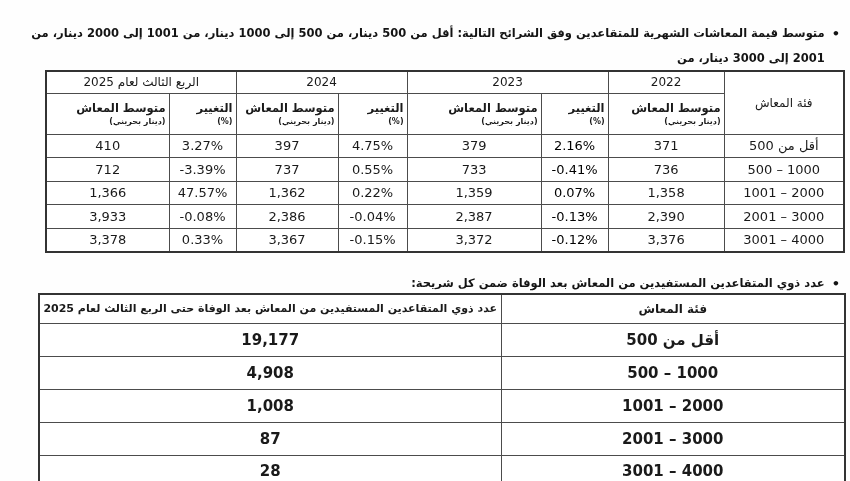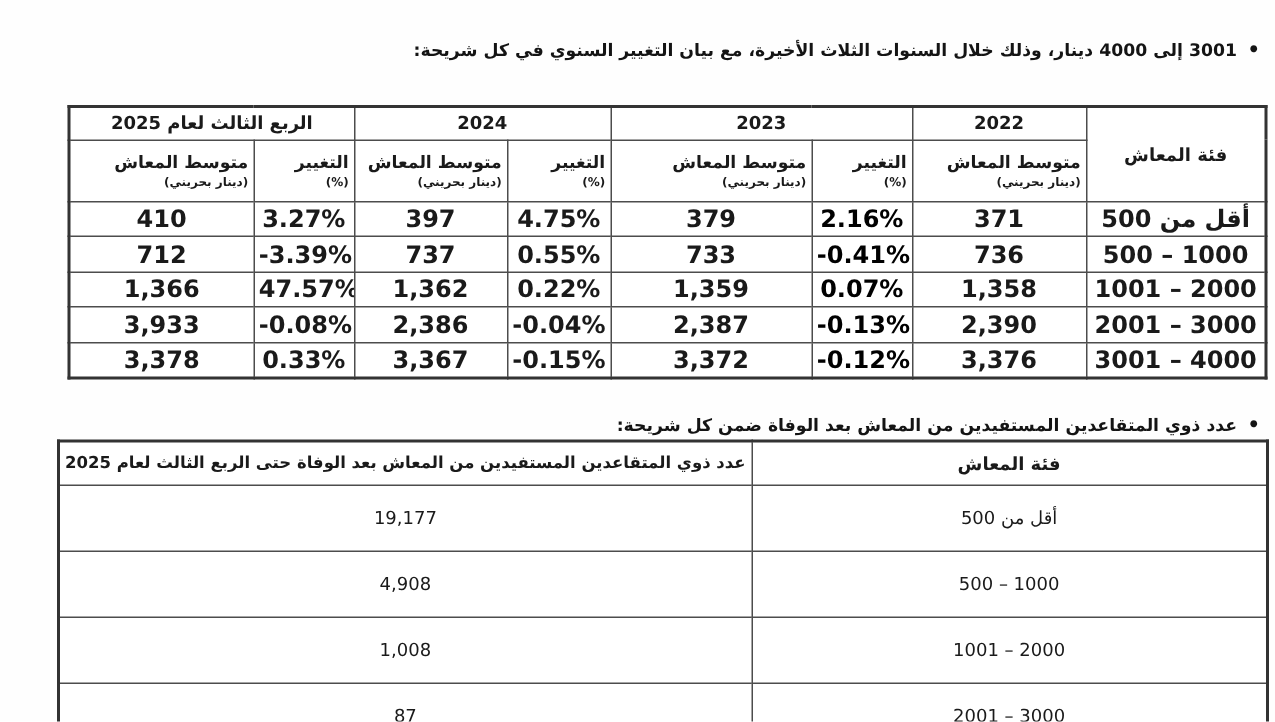--- a/index.html
+++ b/index.html
@@ -14,42 +14,43 @@
   .para2 { top:271px; right:10px; left:200px; line-height:24px; }
   .btext { flex:1; text-align:right; }
 
   
   table { border-collapse:collapse; table-layout:fixed; direction:rtl; position:absolute; background:#fff; }
   th, td { border:1px solid #4c4c4c; text-align:center; vertical-align:middle; padding:0 3px; overflow:hidden; }
   table { border:2px solid #333; }
 
   
   .t1 { top:70px; left:45px; width:798px; }
-  .t1 .yr th { height:22px; font-size:12px; font-weight:700; }
+  .t1 .yr th { height:22px; font-size:12px; font-weight:400; }
   .t1 .sub th { height:41px; font-size:11.5px; font-weight:700;text-align:right; }
   .t1 .sub .unit { font-size:8px; font-weight:700; margin-top:2px; }
   .t1 .cat-h { font-size:12px; font-weight:700; }
-  .t1 tbody td { height:23.5px; font-size:16px; font-weight:700;margin-top:10px; }
+  .t1 tbody td { height:23.5px; font-size:13px; font-weight:400;margin-top:10px; }
   .num { direction:ltr; }
   .t1 td.chg23 { color:#000; }
 
   
   .t2 { top:293px; left:38px; width:806px; }
   .t2 thead th { height:29px; font-size:12px; font-weight:700; white-space:nowrap; }
   .t2 thead th.long { font-size:11px; }
-  .t2 tbody td { height:44px; font-size:12px; font-weight:400; }
+  .t2 tbody td { height:33px; font-size:15px; font-weight:700; }
 </style>
 </head>
 <body>
 
 <div class="page">
 
   <div class="bullet para1">
     <span class="marker">•</span>
     <div class="btext">
+      <div>متوسط قيمة المعاشات الشهرية للمتقاعدين وفق الشرائح التالية: أقل من 500 دينار، من 500 إلى 1000 دينار، من 1001 إلى 2000 دينار، من 2001 إلى 3000 دينار، من</div>
       <div>3001 إلى 4000 دينار، وذلك خلال السنوات الثلاث الأخيرة، مع بيان التغيير السنوي في كل شريحة:</div>
     </div>
   </div>
 
   <table class="t1">
     <colgroup>
       <col style="width:120px">
         <col style="width:116px">
         <col style="width:67px">
         <col style="width:134px">

